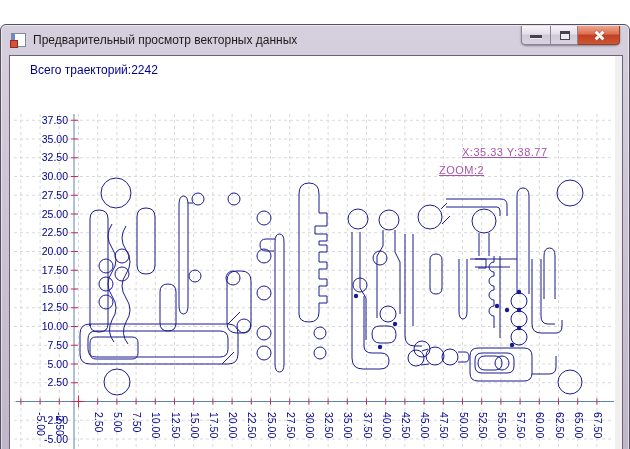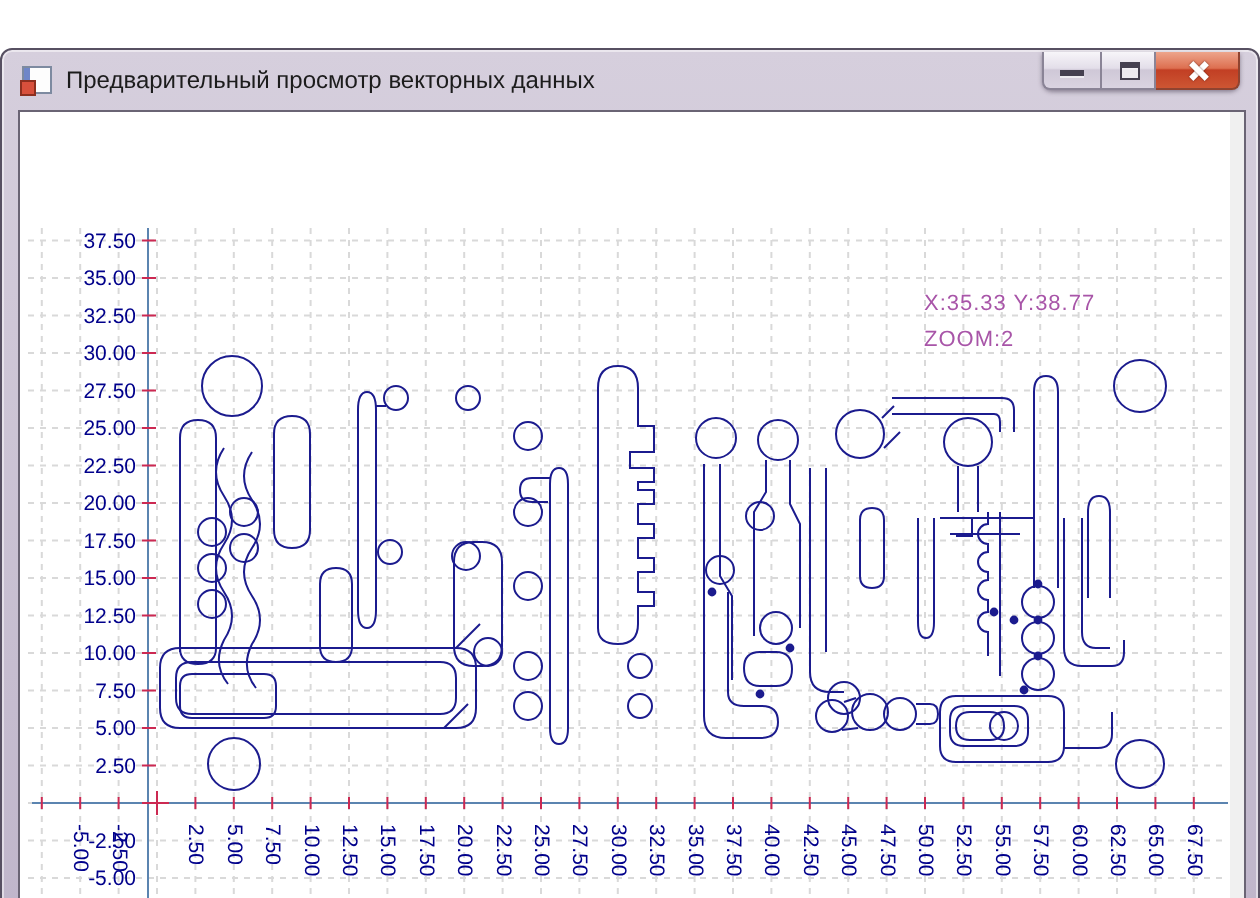--- a/index.html
+++ b/index.html
@@ -28,21 +28,21 @@
                border-top:3px solid #454050; background:rgba(255,255,255,.6); }
   .glyph-close { position:absolute; left:15px; top:4px; width:12px; height:11px; }
   .glyph-close::before,.glyph-close::after { content:""; position:absolute; left:5px; top:0; width:3px; height:11px;
                background:#fff; box-shadow:0 0 1px rgba(80,20,10,.8); }
   .glyph-close::before { transform:rotate(45deg); }
   .glyph-close::after  { transform:rotate(-45deg); }
   .client { position:absolute; left:8px; top:30px; width:614px; height:411px;
             border:1px solid #6a6474; background:#f0f0f0; }
   .plotbox { position:absolute; left:0; top:0; width:605px; height:397px; background:#ffffff; overflow:hidden; }
   .info-line { position:absolute; left:20px; font-size:12px; color:#00008b; white-space:nowrap; }
-  .overlay-text { position:absolute; font-size:11px; letter-spacing:.5px; white-space:nowrap; }
+  .overlay-text { position:absolute; font-size:11px; letter-spacing:.5px; white-space:nowrap;text-decoration:underline; }
   svg { position:absolute; left:0; top:0; font-family:"Liberation Sans",sans-serif; }
 </style>
 </head>
 <body>
 
 <div class="win">
   <div class="titlebar">
     <span class="app-icon"></span>
     <span class="title">Предварительный просмотр векторных данных</span>
     <div class="caption-buttons">
@@ -292,17 +292,18 @@
           <path d="M475,300 H485 Q492,300 492,307 Q492,314 485,314 H475 Q468,314 468,307 Q468,300 475,300 Z" fill="none" stroke="#1b1b8e" stroke-width="1"></path>
           <circle cx="492" cy="307" r="7" fill="none" stroke="#1b1b8e" stroke-width="1"></circle>
           <circle cx="440" cy="301" r="8" fill="none" stroke="#1b1b8e" stroke-width="1"></circle>
           <path d="M448,296 H455 Q459,296 459,301 Q459,306 455,306 H448" fill="none" stroke="#1b1b8e" stroke-width="1"></path>
           <circle cx="412" cy="293" r="8" fill="none" stroke="#1b1b8e" stroke-width="1"></circle>
           <path d="M522,318 H539 Q546,318 546,311 V300" fill="none" stroke="#1b1b8e" stroke-width="1"></path>
           <path d="M420,204 Q420,198 426,198 Q432,198 432,204 V232 Q432,238 426,238 Q420,238 420,232 Z" fill="none" stroke="#1b1b8e" stroke-width="1"></path>
           <circle cx="560" cy="137" r="13" fill="none" stroke="#1b1b8e" stroke-width="1"></circle>
           <circle cx="560" cy="326" r="12" fill="none" stroke="#1b1b8e" stroke-width="1"></circle>
         </svg>
+      <div class="info-line" style="top: 7px; color: rgb(0, 0, 139);">Всего траекторий:2242</div>
       <div class="overlay-text" style="left: 452px; top: 90px; color: rgb(168, 85, 168);">X:35.33 Y:38.77</div>
-      <div class="overlay-text" style="left: 452px; top: 108px; color: rgb(168, 85, 168);">ZOOM:2</div>
+      <div class="overlay-text" style="left: 429px; top: 108px; color: rgb(168, 85, 168);">ZOOM:2</div>
     </div>
   </div>
 </div>
 
 </body></html>

